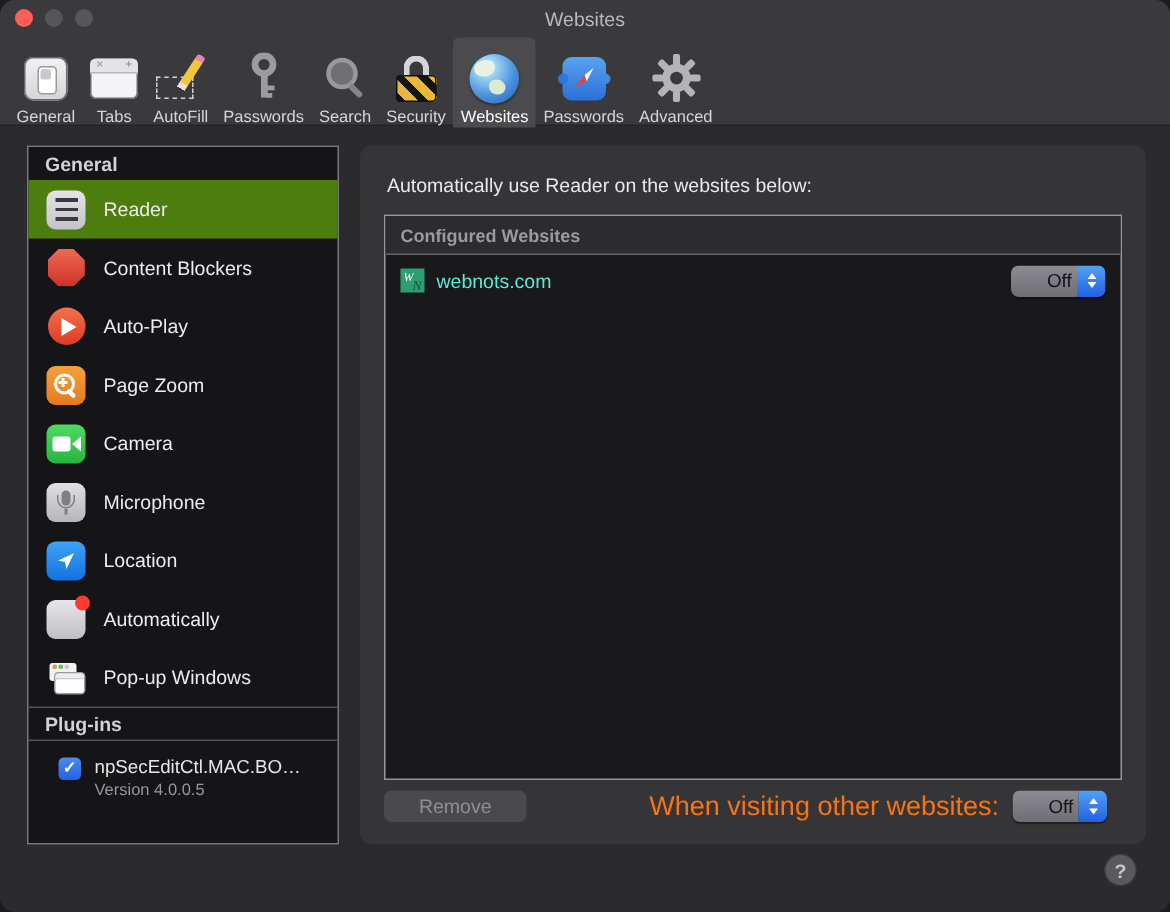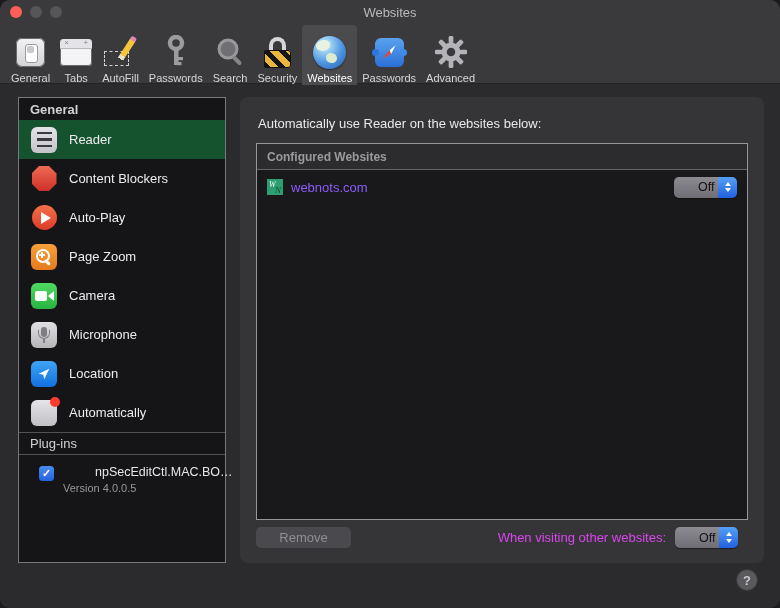--- a/index.html
+++ b/index.html
@@ -38,25 +38,25 @@
   .ic-lock{position:relative;width:27px;height:31px;}
   .ic-lock .shackle{position:absolute;left:5px;top:0;width:17px;height:15px;border:4px solid #d6d6da;border-bottom:none;border-radius:9px 9px 0 0;box-sizing:border-box;}
   .ic-lock .body{position:absolute;left:0;bottom:0;width:27px;height:18px;border-radius:3px;background:repeating-linear-gradient(45deg,#141414 0 5px,#e9b73e 5px 11px);box-shadow:0 0 0 1px #111 inset;}
 
   
   .content{position:absolute;left:0;top:85px;width:100%;bottom:0;background:#2b2b2d;}
 
   .sidebar{position:absolute;left:18px;top:12px;width:208px;height:466px;background:#151517;border:1px solid #79797d;box-sizing:border-box;}
   .sb-header{height:22px;line-height:23px;padding-left:11px;font-size:13px;font-weight:bold;color:#d2d2d4;}
   .sb-item{height:39px;display:flex;align-items:center;padding-left:12px;gap:12px;cursor:default;}
-  .sb-item.selected{background:#14532d;}
+  .sb-item.selected{background:#4d7c0f;}
   .sb-label{font-size:13px;color:#ececee;}
-  .sb-plugins-header{height:21px;line-height:21px;padding-left:11px;font-size:13px;font-weight:normal;color:#d2d2d4;border-top:1px solid #525256;border-bottom:1px solid #525256;}
+  .sb-plugins-header{height:21px;line-height:21px;padding-left:11px;font-size:13px;font-weight:bold;color:#d2d2d4;border-top:1px solid #525256;border-bottom:1px solid #525256;}
   .plugin-row{display:flex;gap:9px;padding:10px 0 0 20px;}
-  .plugin-name{font-size:12.5px;color:#e6e6e8;line-height:15px;margin-left:32px;}
+  .plugin-name{font-size:12.5px;color:#e6e6e8;line-height:15px;}
   .plugin-version{font-size:11px;color:#97979b;margin-top:2px;}
 
   
   .sq{width:26px;height:26px;border-radius:6px;position:relative;flex:0 0 auto;display:flex;align-items:center;justify-content:center;}
   .ic-reader{background:linear-gradient(#e4e4e8,#c4c4c8);}
   .ic-reader .lines{width:15px;height:16px;background:repeating-linear-gradient(to bottom,#3b3b3f 0 2.5px,transparent 2.5px 6.4px);}
   .ic-cb{background:transparent;}
   .ic-cb .oct{width:25px;height:25px;background:linear-gradient(#ef6a52,#cd3129);clip-path:polygon(30% 0,70% 0,100% 30%,100% 70%,70% 100%,30% 100%,0 70%,0 30%);}
   .ic-play{background:transparent;}
   .ic-play .cir{width:25px;height:25px;border-radius:50%;background:linear-gradient(#f2714a,#de3b28);display:flex;align-items:center;justify-content:center;}
@@ -87,30 +87,30 @@
   
   .main-panel{position:absolute;left:240px;top:12px;width:524px;height:466px;background:#353537;border-radius:8px;}
   .panel-heading{position:absolute;left:18px;top:19px;font-size:13px;color:#e9e9eb;}
   .table{position:absolute;left:16px;top:46px;right:16px;bottom:43px;border:1px solid #97979b;background:#19191b;display:flex;flex-direction:column;}
   .table-header{height:25px;line-height:26px;background:#2c2c2e;border-bottom:1px solid #646468;color:#9b9b9f;font-size:12px;font-weight:bold;padding-left:10px;flex:0 0 auto;}
   .table-body{flex:1;overflow:hidden;}
   .site-row{height:34px;display:flex;align-items:center;padding:0 10px;gap:8px;}
   .favicon{width:16px;height:16px;background:#2d9e72;position:relative;flex:0 0 auto;}
   .favicon .l1{position:absolute;left:2px;top:1px;font-size:8px;font-style:italic;color:#fff;font-family:"Liberation Serif",serif;}
   .favicon .l2{position:absolute;right:2px;bottom:0px;font-size:9px;font-style:italic;color:#0d4f38;font-family:"Liberation Serif",serif;}
-  .site-name{flex:1;font-size:13px;color:#8b5cf6;}
+  .site-name{flex:1;font-size:13px;color:#5eead4;}
   .popup{width:63px;height:21px;border-radius:5px;display:flex;overflow:hidden;box-shadow:0 1px 1px rgba(0,0,0,.4);flex:0 0 auto;}
   .popup-label{flex:1;background:linear-gradient(#8b8b91,#6e6e74);color:#121214;font-size:12.5px;display:flex;align-items:center;padding-left:24px;}
   .popup-cap{width:19px;background:linear-gradient(#53a0f6,#2161e0);display:flex;flex-direction:column;align-items:center;justify-content:center;gap:2.5px;}
   .tri-up{width:0;height:0;border-left:3.5px solid transparent;border-right:3.5px solid transparent;border-bottom:4.5px solid #fff;}
   .tri-down{width:0;height:0;border-left:3.5px solid transparent;border-right:3.5px solid transparent;border-top:4.5px solid #fff;}
   .panel-footer{position:absolute;left:16px;right:26px;bottom:15px;height:21px;display:flex;align-items:center;justify-content:space-between;}
   .btn-remove{width:95px;height:21px;border-radius:5px;background:#4a4a4e;color:#8e8e94;font-size:13px;display:flex;align-items:center;justify-content:center;}
   .footer-right{display:flex;align-items:center;gap:9px;}
-  .footer-label{font-size:13px;color:#d946ef;}
+  .footer-label{font-size:18px;color:#f97316;}
 
   .help-btn{position:absolute;right:23px;bottom:18px;width:20px;height:20px;border-radius:50%;background:#5a5a5e;color:#c8c8cc;font-size:13px;font-weight:bold;display:flex;align-items:center;justify-content:center;box-shadow:0 0 0 1px #3a3a3c;}
 </style>
 </head>
 <body>
 
 <div class="window">
 
   <div class="titlebar">
     <div class="traffic">
@@ -299,20 +299,35 @@
         <div class="sb-label">Location</div>
       </div>
 
       <div class="sb-item">
         <div class="sq ic-not">
             <div class="dot"></div>
           </div>
         <div class="sb-label">Automatically</div>
       </div>
 
+      <div class="sb-item">
+        <div class="sq ic-pop">
+          <div class="w-back">
+              <div class="dots">
+                <i style="background:#e89a3a"></i>
+                <i style="background:#58c858"></i>
+                <i style="background:#c9c9cd"></i>
+              </div>
+            </div>
+          <div class="w-front">
+              <div class="tb2"></div>
+            </div>
+        </div>
+        <div class="sb-label">Pop-up Windows</div>
+      </div>
 
       <div class="sb-plugins-header">Plug-ins</div>
 
       <div class="plugin-row">
         <div class="checkbox">✓</div>
         <div>
           <div class="plugin-name">npSecEditCtl.MAC.BO…</div>
           <div class="plugin-version">Version 4.0.0.5</div>
         </div>
       </div>

